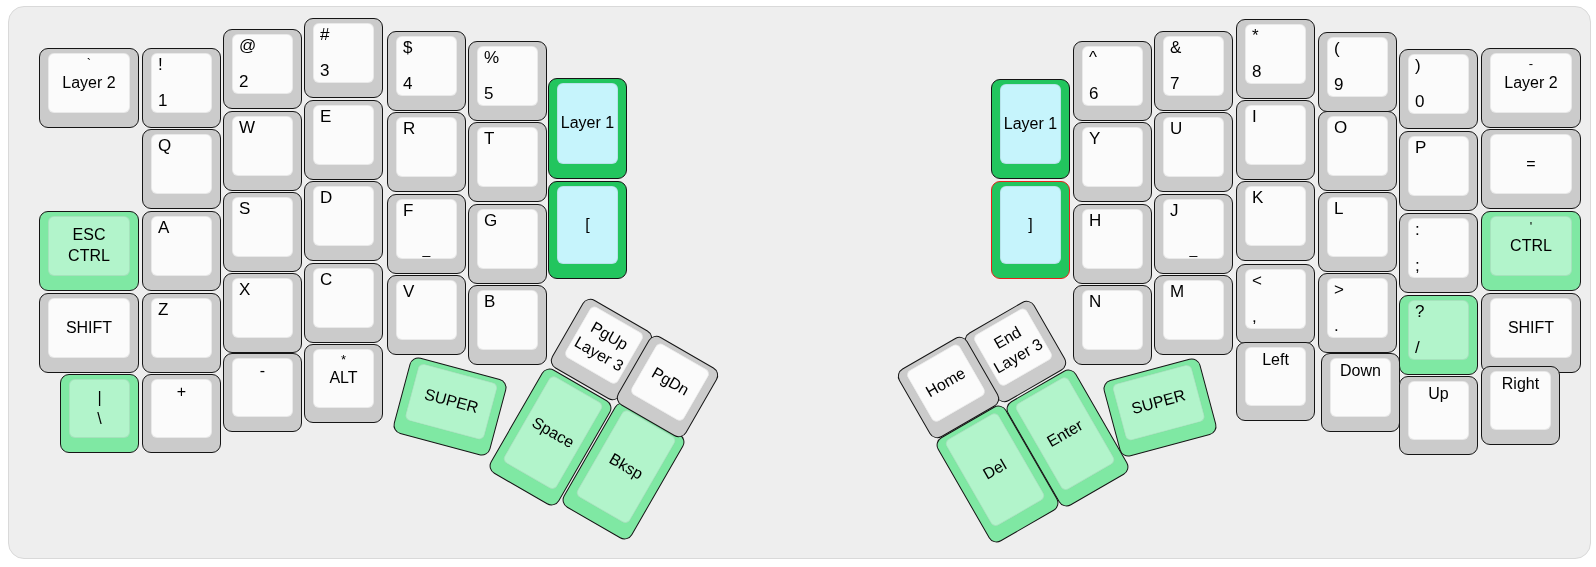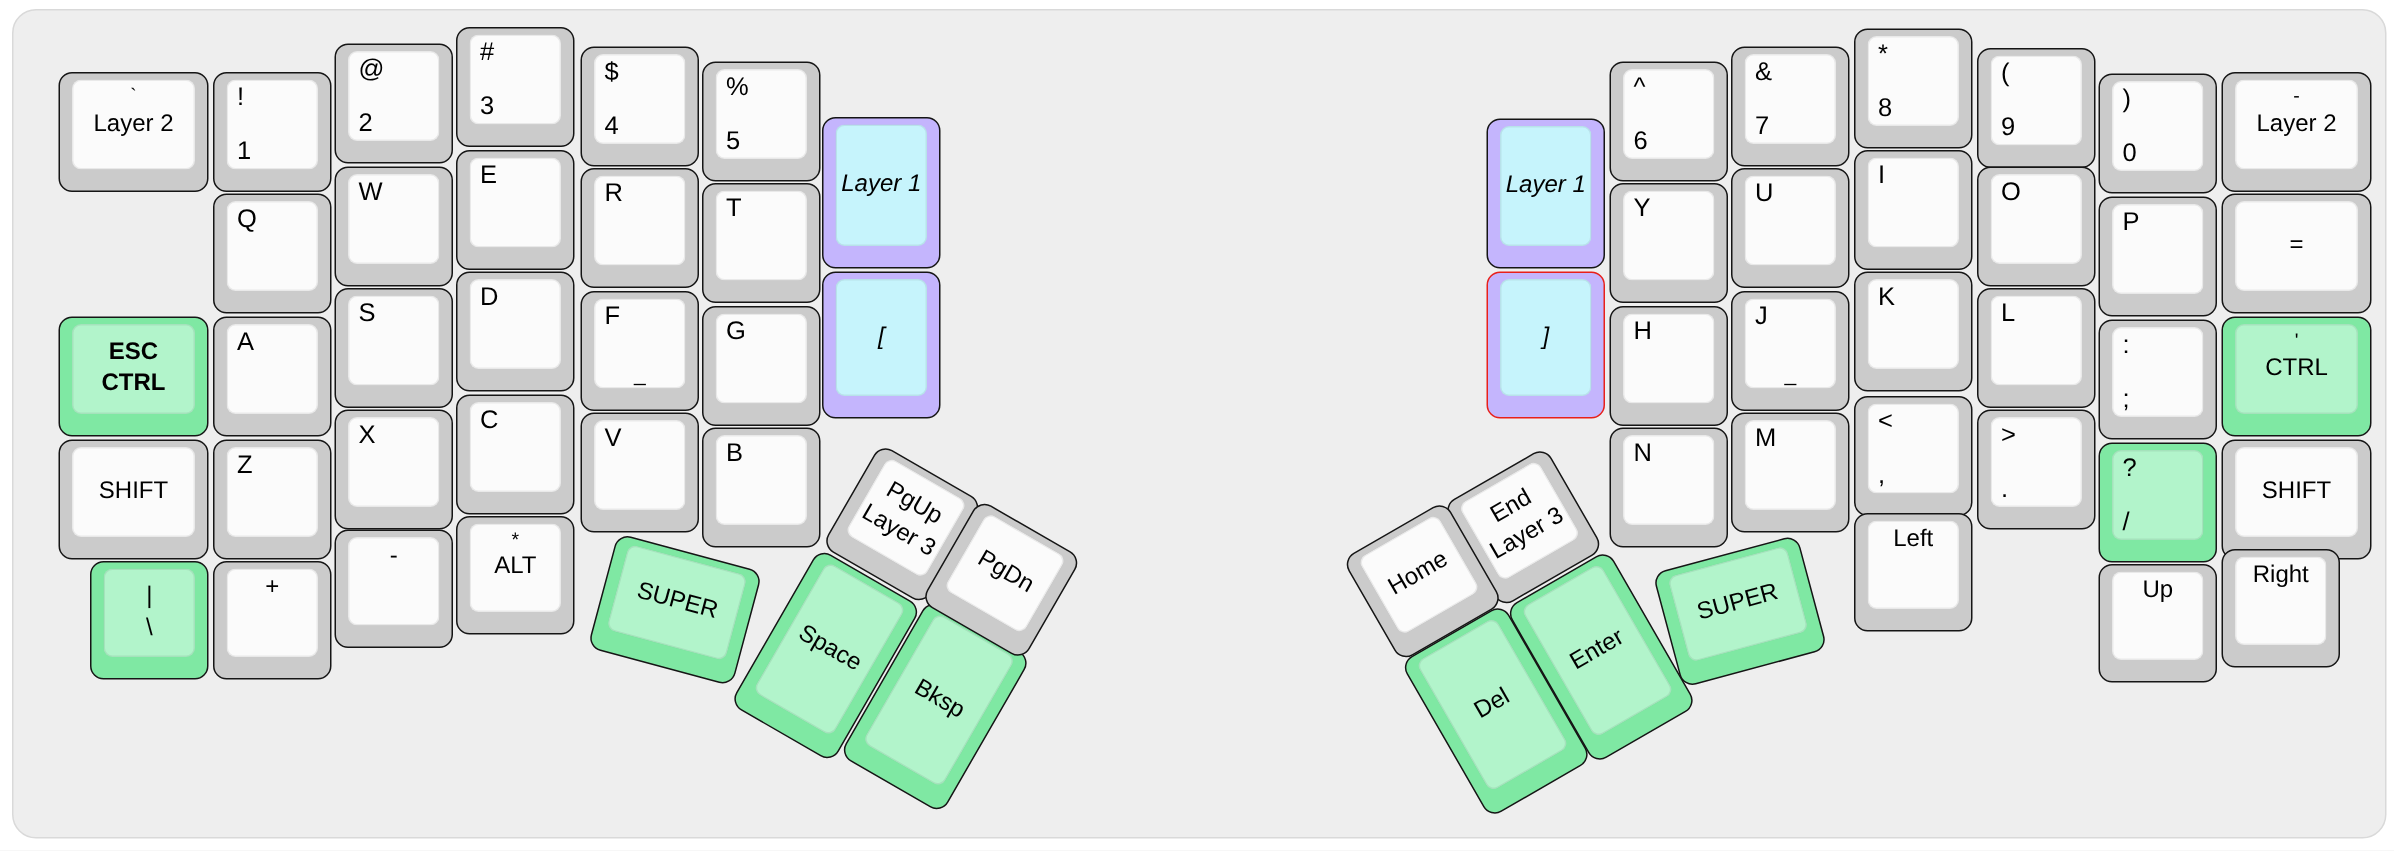--- a/index.html
+++ b/index.html
@@ -11,21 +11,21 @@
   .panel{
     position:absolute;left:8px;top:6px;width:1581px;height:551px;
     background:#eeeeee;border:1px solid #d9d9d9;border-radius:16px;
   }
   .key{
     position:absolute;box-sizing:border-box;
     border:1.5px solid #151515;border-radius:9px;
   }
   .key.gray{background:#cbcbcb;}
   .key.green{background:#7fe8a3;}
-  .key.blue{background:#c4b5fd;font-style:italic;}
+  .key.blue{background:#22c55e;}
   .key.red-border{border-color:#e8201a;}
   .keytop{
     position:absolute;left:8px;right:8px;top:4px;bottom:14px;
     border-radius:6px;border:1px solid rgba(0,0,0,0.07);
   }
   .gray .keytop{background:#fbfbfb;}
   .green .keytop{background:#b2f4cb;}
   .blue .keytop{background:#c6f4fc;}
   .lab-c{
     position:absolute;left:0;right:0;top:0;bottom:0;
@@ -43,21 +43,21 @@
 
 <div class="panel">
     <div class="key gray" style="left: 30px; top: 41px; width: 100px; height: 80px;">
       <div class="keytop">
         <div class="lab-c">
           <div>Layer 2</div>
         </div>
         <div class="lab-tc small">`</div>
       </div>
     </div>
-    <div class="key green" style="left: 30px; top: 204px; width: 100px; height: 80px; font-weight: bold;">
+    <div class="key green" style="left: 30px; top: 204px; width: 100px; height: 80px;">
       <div class="keytop">
         <div class="lab-c">
           <div>ESC</div>
           <div>CTRL</div>
         </div>
       </div>
     </div>
     <div class="key gray" style="left: 30px; top: 286px; width: 100px; height: 80px;">
       <div class="keytop">
         <div class="lab-c">
@@ -344,20 +344,25 @@
     </div>
     <div class="key gray" style="left: 1309px; top: 185px; width: 79px; height: 80px;">
       <div class="keytop">
         <div class="lab-tl">L</div>
       </div>
     </div>
     <div class="key gray" style="left: 1309px; top: 266px; width: 79px; height: 80px;">
       <div class="keytop">
         <div class="lab-tl">&gt;</div>
         <div class="lab-bl">.</div>
+      </div>
+    </div>
+    <div class="key gray" style="left: 1312px; top: 346px; width: 79px; height: 79px;">
+      <div class="keytop">
+        <div class="lab-tc">Down</div>
       </div>
     </div>
     <div class="key gray" style="left: 1390px; top: 42px; width: 79px; height: 80px;">
       <div class="keytop">
         <div class="lab-tl">)</div>
         <div class="lab-bl">0</div>
       </div>
     </div>
     <div class="key gray" style="left: 1390px; top: 124px; width: 79px; height: 80px;">
       <div class="keytop">

